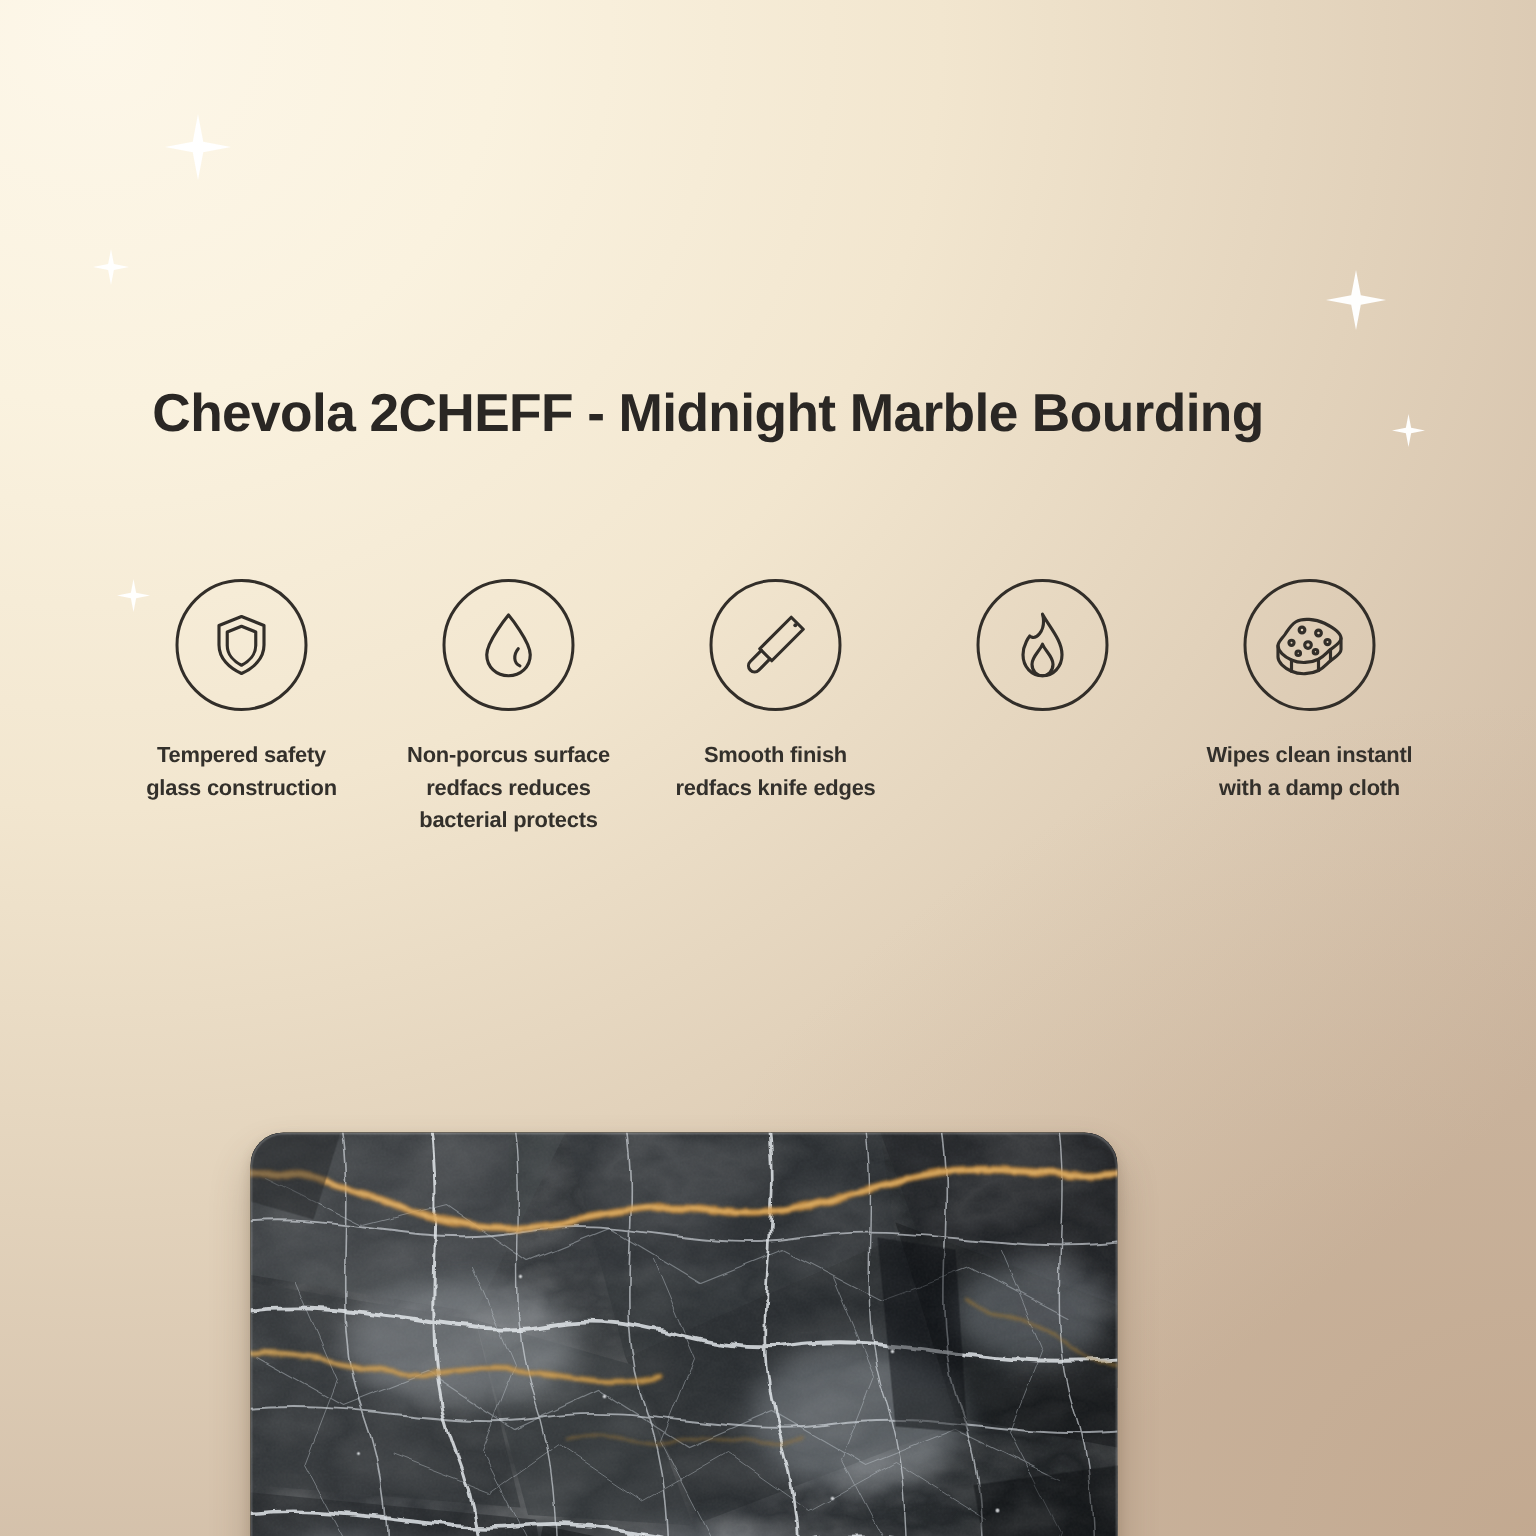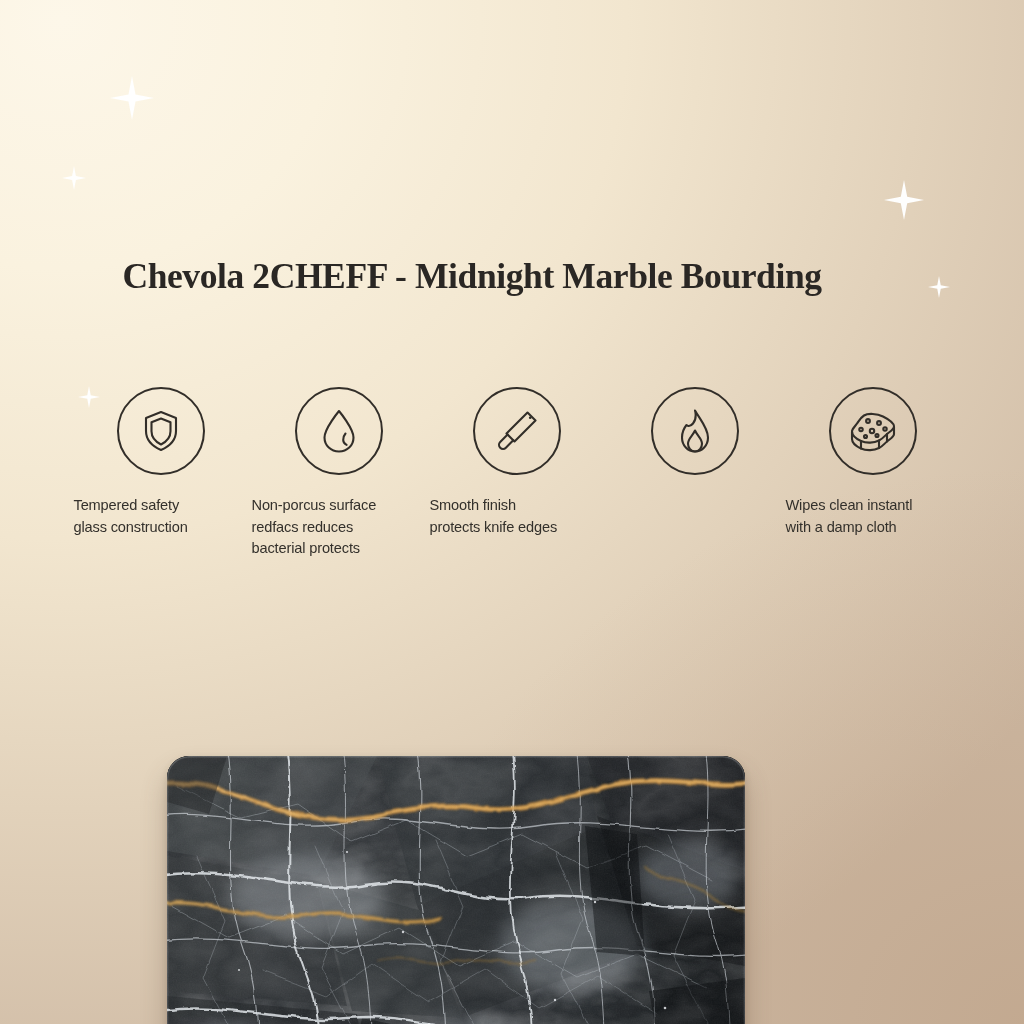--- a/index.html
+++ b/index.html
@@ -47,21 +47,20 @@
     top: 103px;
     left: 0;
     width: 944px;
     text-align: center;
     font-size: 35.5px;
     font-weight: 700;
     letter-spacing: -0.4px;
     color: #2A2724;
     z-index: 5;
     white-space: nowrap;
-    font-family: Liberation Serif, serif;
   }
 
   
   .features {
     position: absolute;
     top: 193px;
     left: 72px;
     width: 890px;
     display: flex;
     z-index: 5;
@@ -78,24 +77,24 @@
     border: 2.2px solid #322E29;
     border-radius: 50%;
     display: flex;
     align-items: center;
     justify-content: center;
     background: transparent;
   }
   .feat-circle svg { display: block; }
   .feat-label {
     margin-top: 20px;
-    text-align: left;
+    text-align: center;
     font-size: 14.6px;
     line-height: 1.48;
-    font-weight: 400;
+    font-weight: 700;
     color: #33302B;
     white-space: pre-line;
     letter-spacing: -0.15px;
   }
   .f0 .feat-label { width: 175px; }
   .f1 .feat-label { width: 175px; }
   .f2 .feat-label { width: 175px; }
   .f3 .feat-label { width: 145px; }
   .f4 .feat-label { width: 175px; }
 
@@ -181,21 +180,21 @@
       <div class="feat-circle">
         <span>
           <svg width="46" height="46" viewBox="0 0 46 46" fill="none" stroke="#322E29" stroke-width="2.1" stroke-linejoin="round" stroke-linecap="round">
             <path d="M33.5 4.5 L41.5 12.5 L20.5 33.5 L12.5 25.5 Z"></path>
             <path d="M13.6 26.6 L6.2 34 C4.6 35.6 4.6 38.1 6.2 39.7 C7.8 41.3 10.3 41.3 11.9 39.7 L19.3 32.3"></path>
             <circle cx="36.2" cy="9.8" r="1.3" fill="#322E29" stroke="none"></circle>
           </svg>
         </span>
       </div>
       <div class="feat-label">Smooth finish
-protects knife edges</div>
+redfacs knife edges</div>
     </div>
 
     <div class="feature f3">
       <div class="feat-circle">
         <span>
           <svg width="38" height="46" viewBox="0 0 38 46" fill="none" stroke="#322E29" stroke-width="2.1" stroke-linejoin="round" stroke-linecap="round">
             <path d="M19 2.5 C19 2.5 21.5 10 17 15.5 C13.3 20 10.5 17 10.5 17 C10.5 17 6 22.5 6 29.5 C6 37.6 11.8 43.5 19 43.5 C26.2 43.5 32 37.6 32 29.5 C32 20 24 11.5 19 2.5 Z"></path>
             <path d="M19 43.5 C15.1 43.5 12 40.2 12 35.8 C12 30.6 17 27.5 19 22.5 C21 27.5 26 30.6 26 35.8 C26 40.2 22.9 43.5 19 43.5 Z"></path>
           </svg>
         </span>

